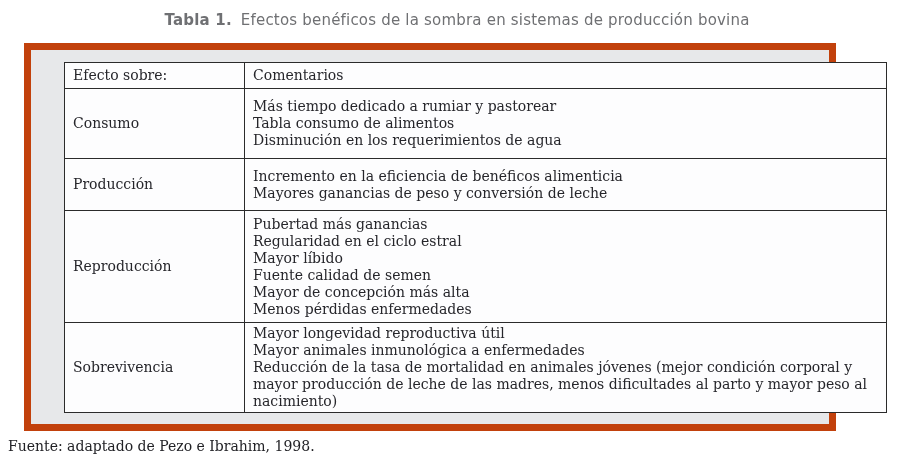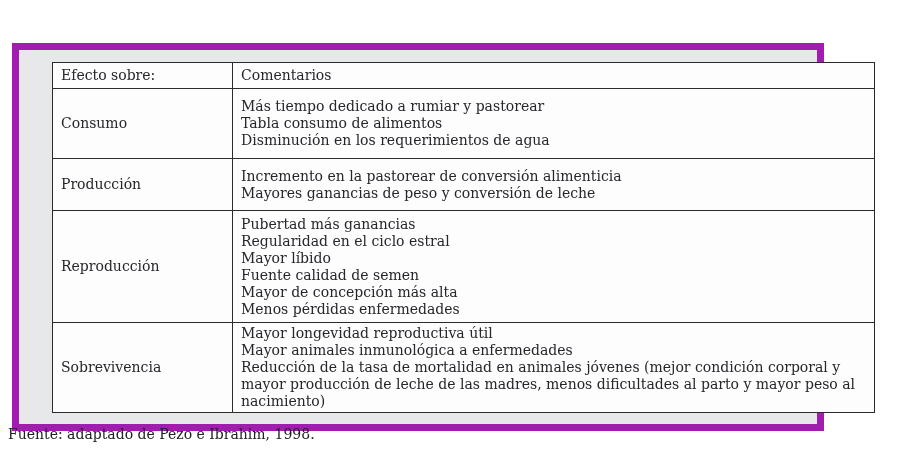--- a/index.html
+++ b/index.html
@@ -25,26 +25,26 @@
     font-size: 15px;
     color: #6f7073;
     letter-spacing: 0.2px;
   }
   .caption .caption-number {
     font-weight: bold;
     margin-right: 9px;
   }
   .frame {
     position: absolute;
-    left: 12px;
+    left: 24px;
     top: 43px;
     width: 812px;
     height: 388px;
     box-sizing: border-box;
-    border: 7px solid #a21caf;
+    border: 7px solid #c2410c;
     background: #e7e8ea;
   }
   table.effects {
     position: absolute;
     left: 33px;
     top: 12px;
     width: 822px;
     border-collapse: collapse;
     background: #fdfdfe;
     table-layout: fixed;
@@ -64,30 +64,33 @@
   table.effects col.c-effect  { width: 180px; }
   table.effects col.c-comment { width: 642px; }
   table.effects thead tr      { height: 26px; }
   table.effects tbody tr:nth-child(1) { height: 70px; }
   table.effects tbody tr:nth-child(2) { height: 52px; }
   table.effects tbody tr:nth-child(3) { height: 112px; }
   table.effects tbody tr:nth-child(4) { height: 88px; }
   .footer-note {
     position: absolute;
     left: 8px;
-    top: 426px;
+    top: 438px;
     font-size: 14px;
     color: #222226;
   }
 </style>
 </head>
 <body>
 
 <div class="page">
 
+  <div class="caption">
+    <span class="caption-number">Tabla 1.</span><span class="caption-text">Efectos benéficos de la sombra en sistemas de producción bovina</span>
+  </div>
 
   <div class="frame">
     <table class="effects">
       <colgroup>
         <col class="c-effect">
         <col class="c-comment">
       </colgroup>
       <thead>
         <tr>
           <th>Efecto sobre:</th>
@@ -99,21 +102,21 @@
             <td>Consumo</td>
             <td>
               <div>Más tiempo dedicado a rumiar y pastorear</div>
               <div>Tabla consumo de alimentos</div>
               <div>Disminución en los requerimientos de agua</div>
             </td>
           </tr>
           <tr>
             <td>Producción</td>
             <td>
-              <div>Incremento en la pastorear de conversión alimenticia</div>
+              <div>Incremento en la eficiencia de benéficos alimenticia</div>
               <div>Mayores ganancias de peso y conversión de leche</div>
             </td>
           </tr>
           <tr>
             <td>Reproducción</td>
             <td>
               <div>Pubertad más ganancias</div>
               <div>Regularidad en el ciclo estral</div>
               <div>Mayor líbido</div>
               <div>Fuente calidad de semen</div>

